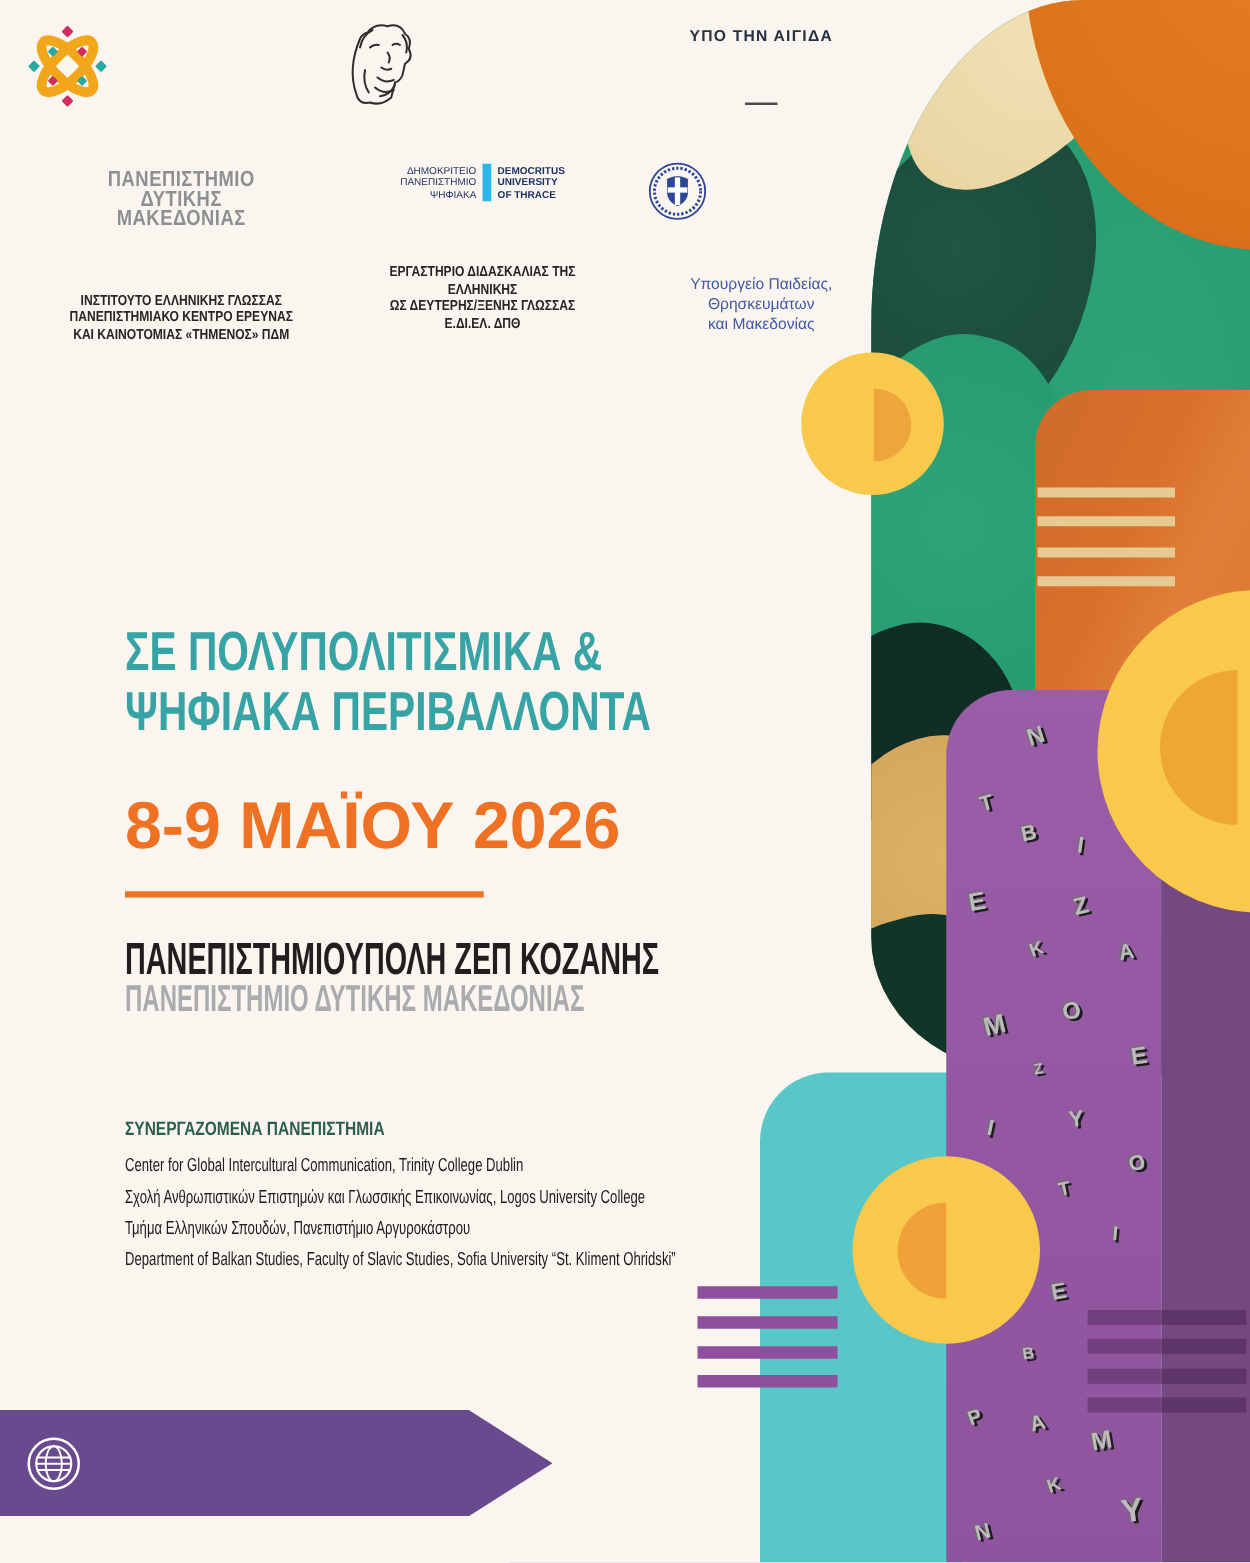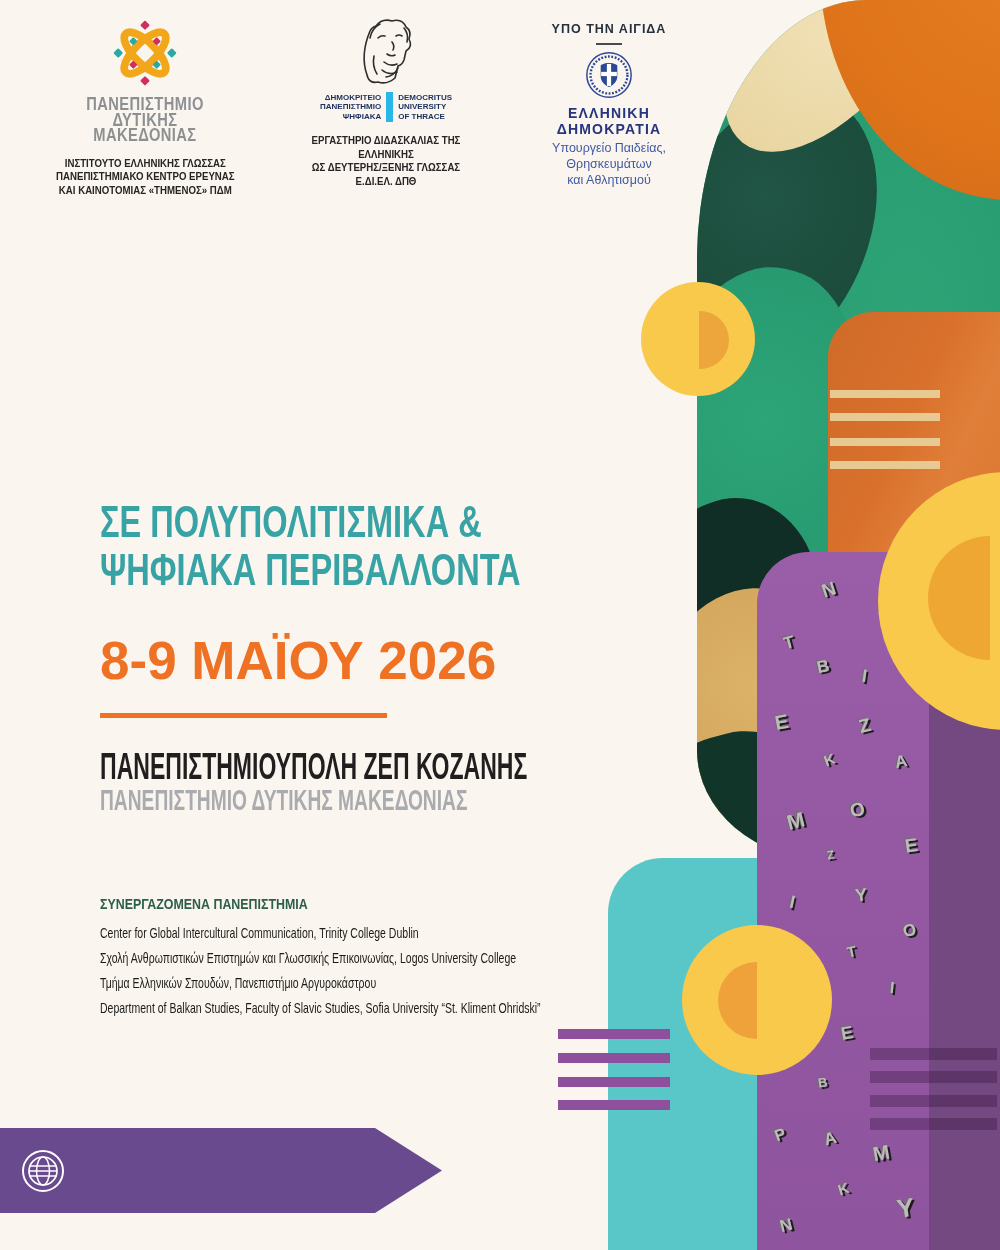--- a/index.html
+++ b/index.html
@@ -52,30 +52,30 @@
   
   .lstripe{position:absolute;left:558px;width:112px;height:10px;background:#8e4f9c;z-index:6;}
   .rstripe{position:absolute;left:870px;width:127px;height:12px;background:rgba(40,10,50,0.30);z-index:6;}
 
   
   #letters-layer{position:absolute;inset:0;z-index:7;pointer-events:none;}
   .scatter-letter{position:absolute;font-weight:bold;color:#bdbaba;
      text-shadow:-1px -1px 0 #6e6e6e, 2px 2px 0 #1c1c1c;line-height:1;}
 
   
-  .hdr{z-index:10;text-align:center;display:flex;flex-direction:column;align-items:center;}
+  .hdr{z-index:10;text-align:center;display:flex;flex-direction:column;gap:39px;}
   .hdr-left{left:15px;top:14px;width:260px;}
   .hdr-center{left:272px;top:16px;width:228px;}
   .hdr-right{left:518px;top:22px;width:182px;}
   .org-name{margin-top:5px;font-size:17.5px;font-weight:bold;color:#8d9093;
      letter-spacing:.5px;line-height:15.5px;transform:scaleX(.84);}
   .inst-text{margin-top:13px;font-size:11.5px;font-weight:bold;color:#262424;
      line-height:13.5px;transform:scaleX(.84);}
   .duth-row{display:flex;align-items:center;justify-content:center;gap:5px;margin-top:4px;}
-  .duth-gr{font-size:8px;font-weight:bold;color:#1b2f5e;text-align:right;line-height:9.5px;}
+  .duth-gr{font-size:8px;font-weight:normal;color:#1b2f5e;text-align:right;line-height:9.5px;}
   .duth-en{font-size:8px;font-weight:bold;color:#1b2f5e;text-align:left;line-height:9.5px;}
   .duth-bar{width:7px;height:30px;background:#29b6e8;}
   .lab-text{margin-top:12px;font-size:11.5px;font-weight:bold;color:#262424;
      line-height:13.5px;transform:scaleX(.84);}
   .auspices{font-size:12.5px;font-weight:bold;color:#25303f;letter-spacing:1px;}
   .aus-line{width:26px;height:2px;background:#4a4a4a;margin:7px auto 6px;}
   .republic{margin-top:6px;font-size:14px;font-weight:bold;color:#26357e;letter-spacing:1.2px;}
   .ministry{margin-top:3px;font-size:12.5px;color:#4059a5;line-height:16px;}
 
   
@@ -242,24 +242,23 @@
   <div class="abs hdr hdr-right">
     <div class="auspices">ΥΠΟ ΤΗΝ ΑΙΓΙΔΑ</div>
     <div class="aus-line"></div>
     <svg width="48" height="48" viewBox="0 0 52 52">
       <circle cx="26" cy="26" r="24" fill="none" stroke="#2d4795" stroke-width="1.6"></circle>
       <circle cx="26" cy="26" r="20" fill="none" stroke="#2d4795" stroke-width="2.6" stroke-dasharray="2 1.7"></circle>
       <path d="M26,13 c6,0 9,2.5 9,2.5 v12 c0,8 -9,11.5 -9,11.5 c0,0 -9,-3.5 -9,-11.5 v-12 c0,0 3,-2.5 9,-2.5 z" fill="#2d4795"></path>
       <rect x="23.7" y="14" width="4.6" height="24" fill="#fff"></rect>
       <rect x="17.5" y="22.6" width="17" height="4.6" fill="#fff"></rect>
     </svg>
-    <div class="republic">ΕΛΛΗΝΙΚΗ ΔΗΜΟΚΡΑΤΙΑ</div>
     <div class="ministry">
       <div>Υπουργείο Παιδείας, Θρησκευμάτων</div>
-      <div>και Αθλητισμού</div>
+      <div>και Μακεδονίας</div>
     </div>
   </div>
 
 
   <div class="abs subtitle">
     <div>ΣΕ ΠΟΛΥΠΟΛΙΤΙΣΜΙΚΑ &amp;</div>
     <div>ΨΗΦΙΑΚΑ ΠΕΡΙΒΑΛΛΟΝΤΑ</div>
   </div>
   <div class="abs date">8-9 ΜΑΪΟΥ 2026</div>
   <div class="abs orange-line"></div>

